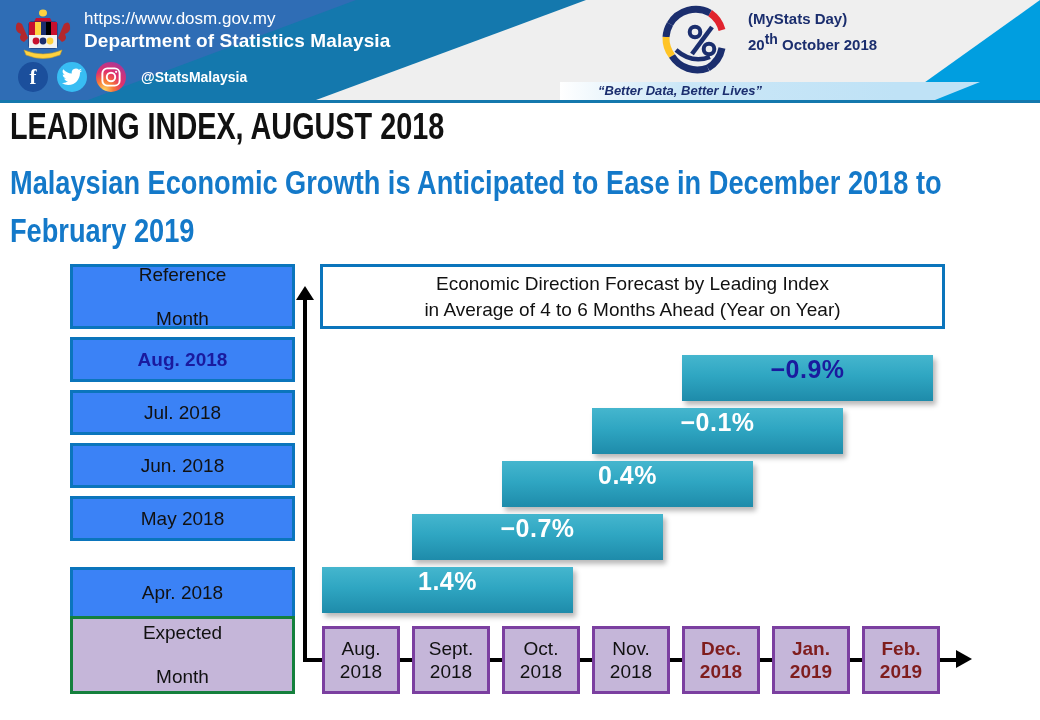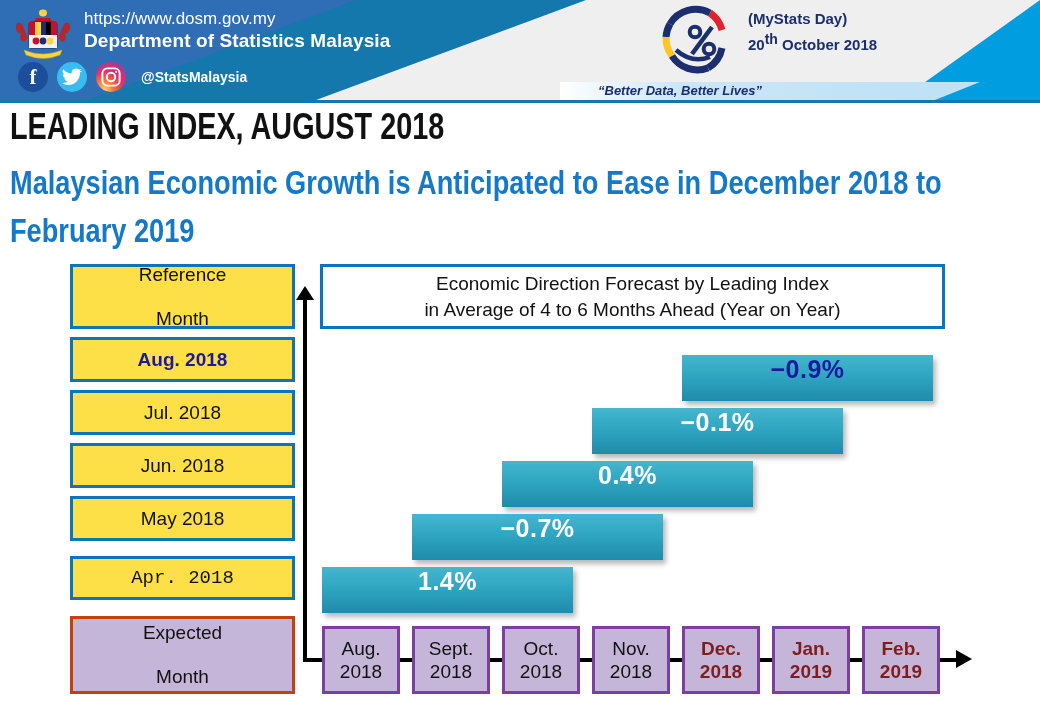--- a/index.html
+++ b/index.html
@@ -84,29 +84,29 @@
     font-size:34px; font-weight:bold; color:#1479C9;
     line-height:48px; transform:scaleX(0.80); transform-origin:left top;
   }
 
   
   #chart { position:absolute; left:0; top:258px; width:1040px; height:462px; }
 
   
   .ref-box {
     position:absolute; left:70px; width:225px;
-    background:#fde047; border:3px solid #0B75BC;
+    background:#3b82f6; border:3px solid #0B75BC;
     display:flex; align-items:center; justify-content:center;
     text-align:center; line-height:22px;
     font-family:"Liberation Sans Narrow","Liberation Sans", sans-serif;
     font-size:19px; color:#111111;
   }
   .ref-box.highlight { color:#1A1A9E; font-weight:bold; }
   .ref-box.expected {
-    background:#C5B6D9; border:3px solid #c2410c; color:#111111;
+    background:#C5B6D9; border:3px solid #15803d; color:#111111;
   }
 
   
   #forecast-header {
     position:absolute; left:320px; top:6px; width:625px; height:65px;
     background:#ffffff; border:3px solid #0B75BC;
     display:flex; flex-direction:column; align-items:center; justify-content:center;
     font-family:"Liberation Sans Narrow","Liberation Sans", sans-serif;
     font-size:19px; color:#111111; line-height:26px; text-align:center;
   }
@@ -254,21 +254,21 @@
         </div>
         <div class="ref-box" style="top: 132px; height: 45px; flex-direction: column;">
           <span>Jul. 2018</span>
         </div>
         <div class="ref-box" style="top: 185px; height: 45px; flex-direction: column;">
           <span>Jun. 2018</span>
         </div>
         <div class="ref-box" style="top: 238px; height: 45px; flex-direction: column;">
           <span>May  2018</span>
         </div>
-        <div class="ref-box" style="top: 298px; height: 44px; flex-direction: column; font-family: Liberation Mono, monospace;">
+        <div class="ref-box" style="top: 309px; height: 52px; flex-direction: column;">
           <span>Apr. 2018</span>
         </div>
         <div class="ref-box expected" style="top: 358px; height: 78px; flex-direction: column;">
           <span>Expected</span>
           <br>
           <span>Month</span>
         </div>
       </div>
 
     <div id="bars-layer">

